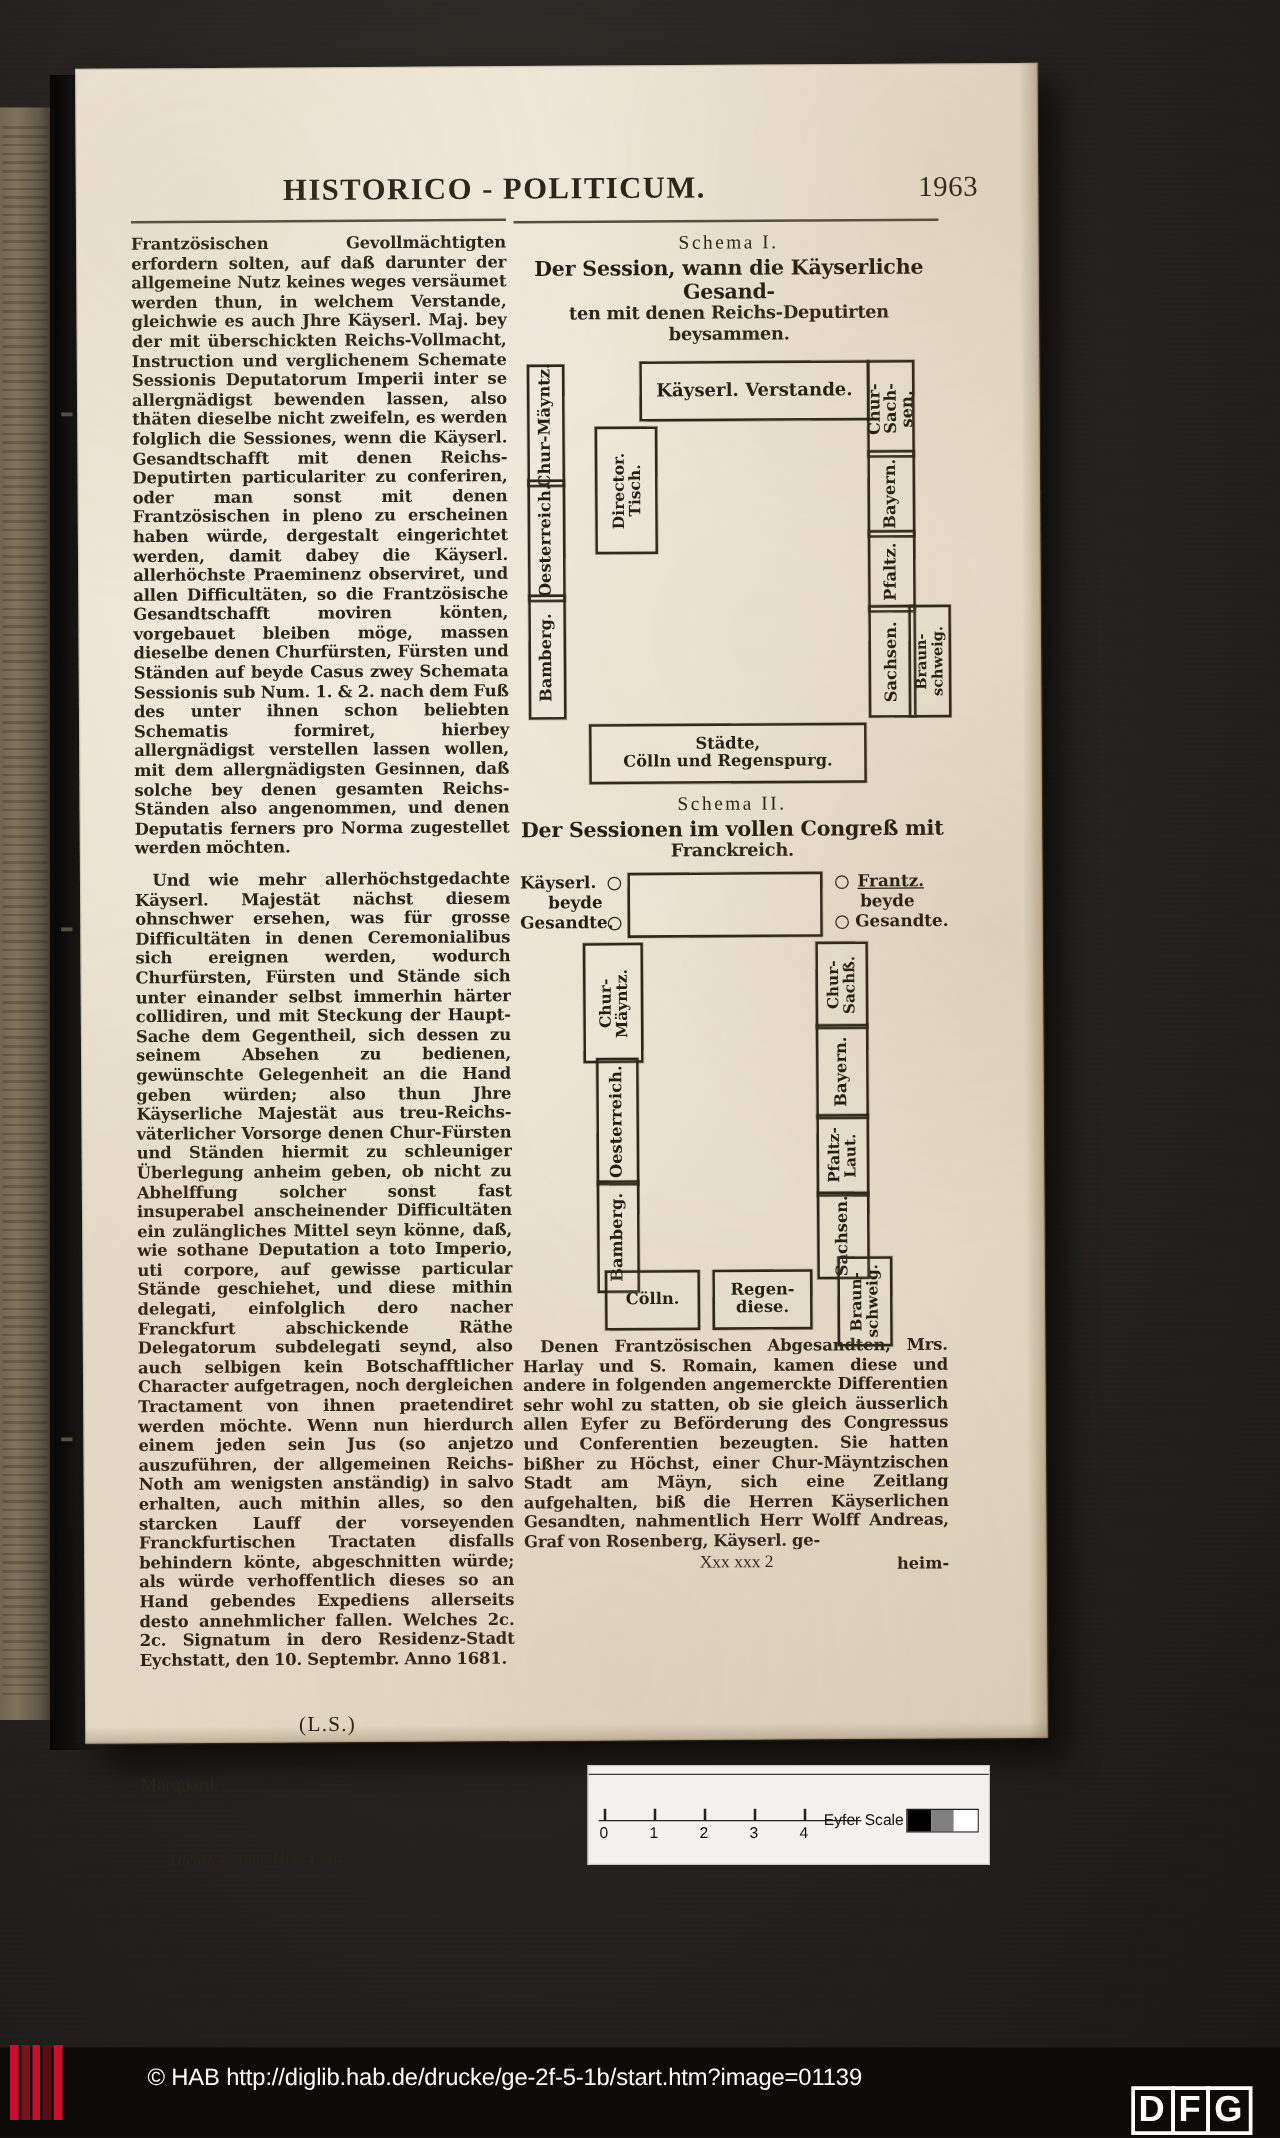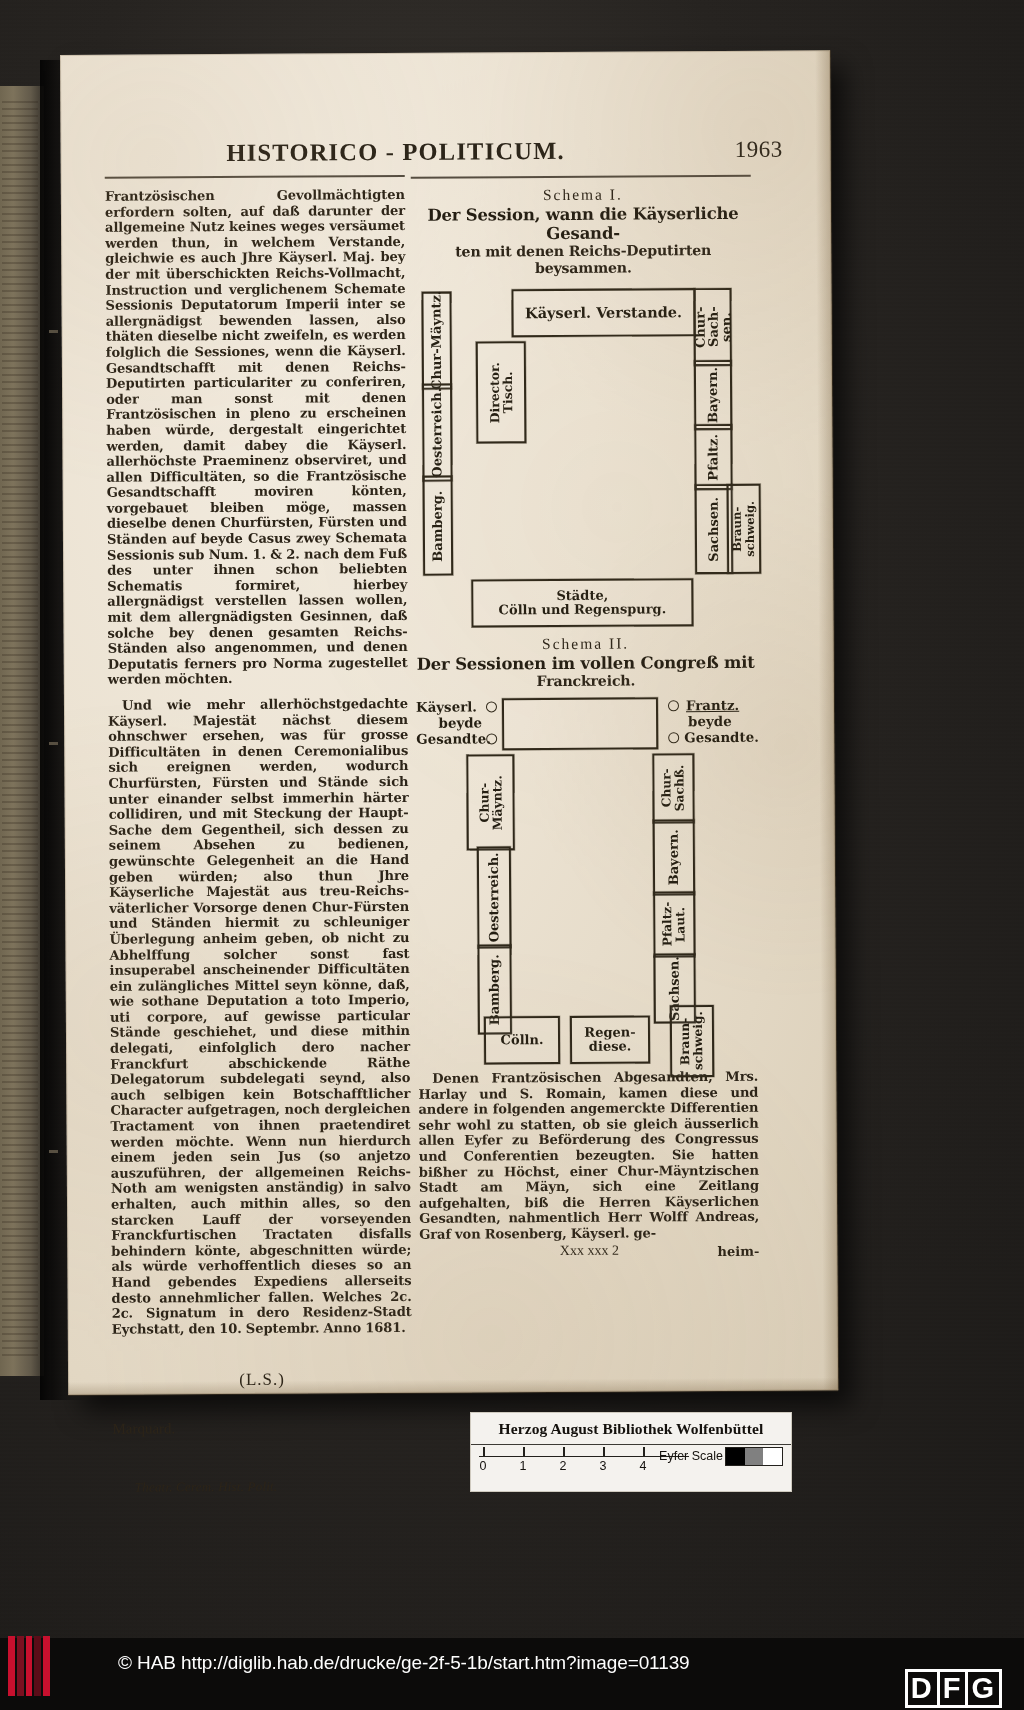--- a/index.html
+++ b/index.html
@@ -295,21 +295,20 @@
       </div>
 
       <p class="gp indent" style="margin-top:14px;">Denen Frantzösischen Abgesandten, Mrs. Harlay und S. Romain, kamen diese und andere in folgenden angemerckte Differentien sehr wohl zu statten, ob sie gleich äusserlich allen Eyfer zu Beförderung des Congressus und Conferentien bezeugten. Sie hatten bißher zu Höchst, einer Chur-Mäyntzischen Stadt am Mäyn, sich eine Zeitlang aufgehalten, biß die Herren Käyserlichen Gesandten, nahmentlich Herr Wolff Andreas, Graf von Rosenberg, Käyserl. ge-</p>
       <div style="text-align:center;font-family:'Liberation Serif',serif;font-size:14px;margin-top:1px;color:#2c2418;">Xxx xxx 2</div>
       <div style="text-align:right;font-family:'DejaVu Serif',serif;font-weight:600;font-size:13px;margin-top:-14px;color:#2c2418;">heim-</div>
     </div>
   </div>
 </div>
 
 <div class="hab-card">
-  <div class="hab-title">Herzog August Bibliothek Wolfenbüttel</div>
   <div class="hab-rule"></div>
 
   <div class="ruler">
     <div class="bar"></div>
     <div class="tk" style="left:4px;"></div>
     <div class="tk" style="left:44px;"></div>
     <div class="tk" style="left:84px;"></div>
     <div class="tk" style="left:124px;"></div>
     <div class="tk" style="left:164px;"></div>
     <div class="nm" style="left:4px;">0</div>

